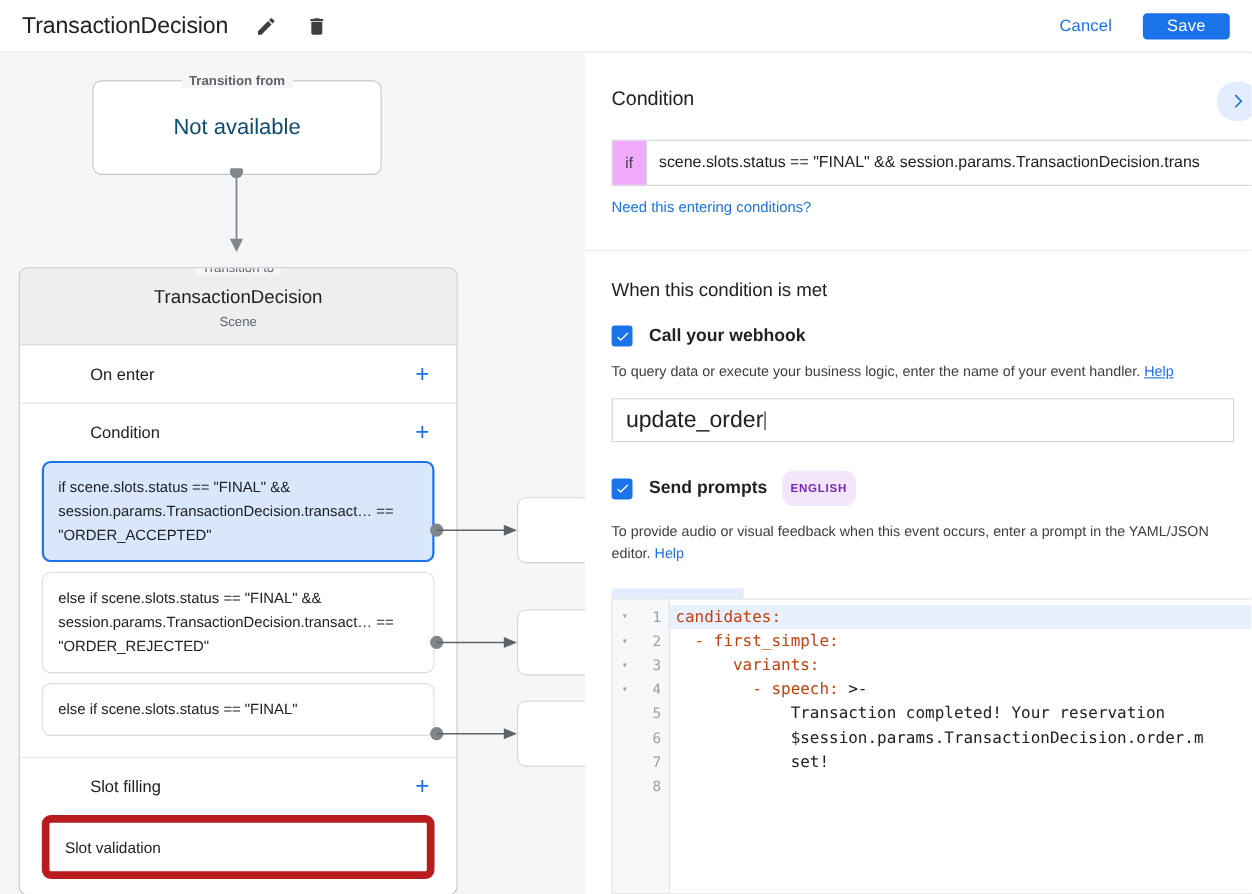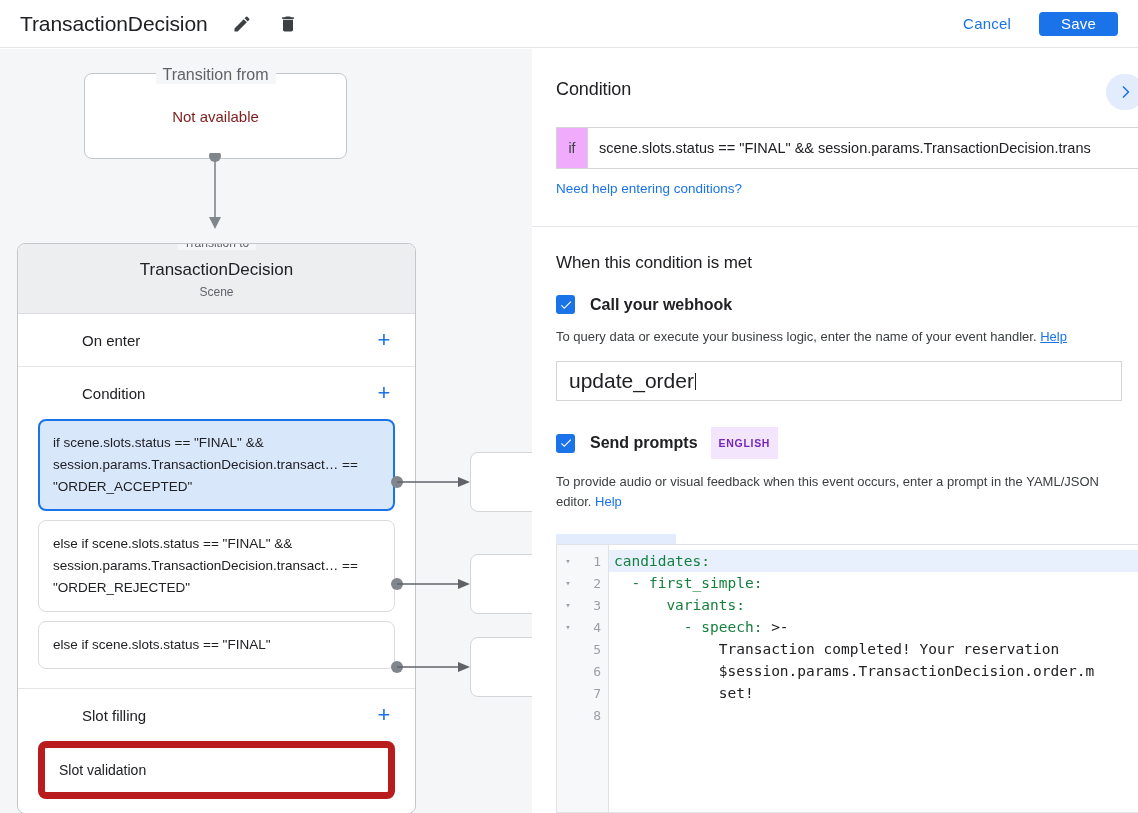--- a/index.html
+++ b/index.html
@@ -48,28 +48,28 @@
   }
 
   .fieldset {
     position: absolute;
     border: 1px solid #c4c7ca; border-radius: 8px;
     background: #ffffff;
   }
   .fieldset > .legend {
     position: absolute; top: -8px; left: 50%; transform: translateX(-50%);
     background: #f5f6f8; padding: 0 7px;
-    font-size: 16px; color: #5f6368; white-space: nowrap;
+    font-size: 12px; color: #5f6368; white-space: nowrap; font-weight: bold;
   }
 
   #transition-from {
     left: 84px; top: 24px; width: 263px; height: 86px;
     display: flex; align-items: center; justify-content: center;
   }
-  #transition-from .body { font-size: 15px; color: #7f1d1d; }
+  #transition-from .body { font-size: 20px; color: #0c4a6e; }
 
   .connector {
     position: absolute; left: 84px; top: 104px; width: 263px; height: 78px;
   }
 
   
   .scene-card {
     position: absolute; left: 17px; top: 194px; width: 399px;
     border: 1px solid #c4c7ca; border-radius: 8px;
     background: #ffffff; overflow: hidden;
@@ -155,21 +155,21 @@
 
   .check-row { display: flex; align-items: center; margin-top: 22px; }
   .cb {
     width: 19px; height: 19px; border-radius: 3px; background: #1a73e8;
     display: flex; align-items: center; justify-content: center; cursor: pointer;
   }
   .check-label { font-size: 16px; color: #202124; font-weight: bold; margin-left: 15px; }
   .badge {
     margin-left: 13px; background: #f3e5fc; color: #7627bb;
     font-size: 10.5px; letter-spacing: .7px; font-weight: bold;
-    padding: 10px 8px; border-radius: 0;
+    padding: 10px 8px; border-radius: 10px;
   }
   .desc { font-size: 13px; color: #3c4043; margin-top: 13px; line-height: 20px; max-width: 565px; }
   .desc a { color: #1a73e8; text-decoration: underline; cursor: pointer; }
   .desc a.nounder { text-decoration: none; }
 
   .text-input {
     margin-top: 14px; width: 566px; height: 40px;
     border: 1px solid #d3d6d9; display: flex; align-items: center;
     padding-left: 12px; font-size: 21px; color: #202124;
   }
@@ -198,21 +198,21 @@
   }
   .gfold { width: 22px; text-align: center; font-size: 9px; color: #9aa0a6; cursor: pointer; }
   .gnum { width: 26px; text-align: right; padding-right: 4px; }
   .code {
     flex: 1; padding-top: 5px; font-family: "DejaVu Sans Mono", monospace;
     font-size: 14.5px; line-height: 22px; white-space: pre; overflow: hidden;
     color: #202124;
   }
   .code .row { height: 22px; padding-left: 5px; }
   .code .row.hl { background: #e8f0fe; }
-  .k { color: #15803d; }
+  .k { color: #c2410c; }
   .pl { color: #202124; }
 </style>
 </head>
 <body>
 
 <div class="topbar">
   <div class="topbar-title">TransactionDecision</div>
 
   <div class="icon-btn">
     <svg width="20" height="20" viewBox="0 0 24 24" fill="#3c4043">
@@ -307,21 +307,21 @@
 <div class="panel">
 
   <div class="panel-block">
     <div class="panel-h">Condition</div>
 
     <div class="cond-input-row">
       <div class="cond-if">if</div>
       <div class="cond-value">scene.slots.status == "FINAL" &amp;&amp; session.params.TransactionDecision.trans</div>
     </div>
 
-    <a class="help-link">Need help entering conditions?</a>
+    <a class="help-link">Need this entering conditions?</a>
   </div>
 
   <div class="chev-pill">
     <svg width="18" height="18" viewBox="0 0 24 24" fill="#1a73e8">
       <path d="M8.6 5.4 15.2 12l-6.6 6.6L10 20l8-8-8-8-1.4 1.4z"></path>
     </svg>
   </div>
 
   <div class="divider"></div>
 

